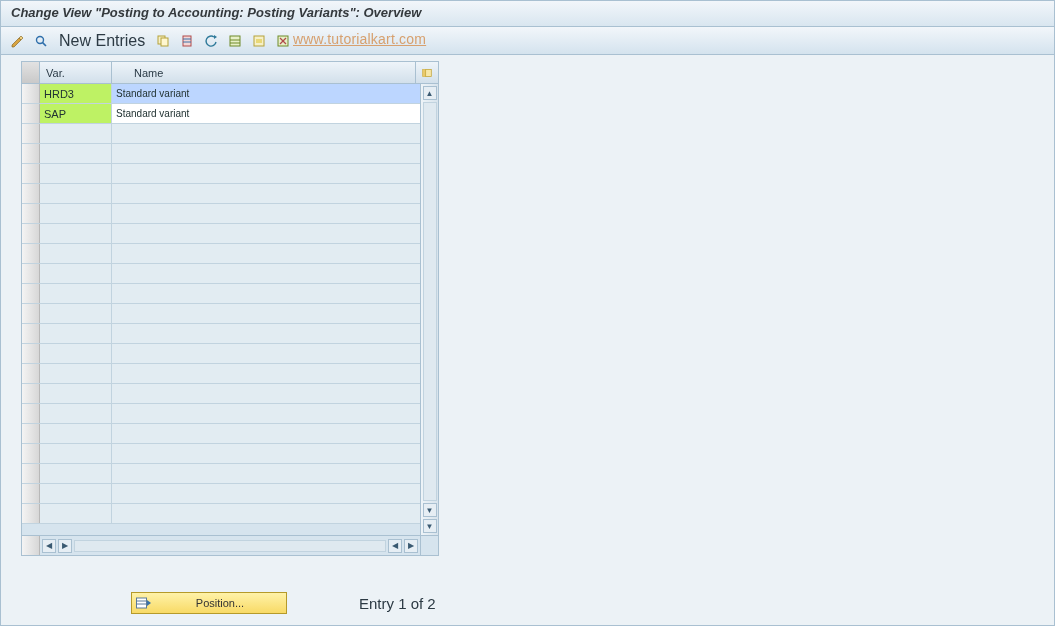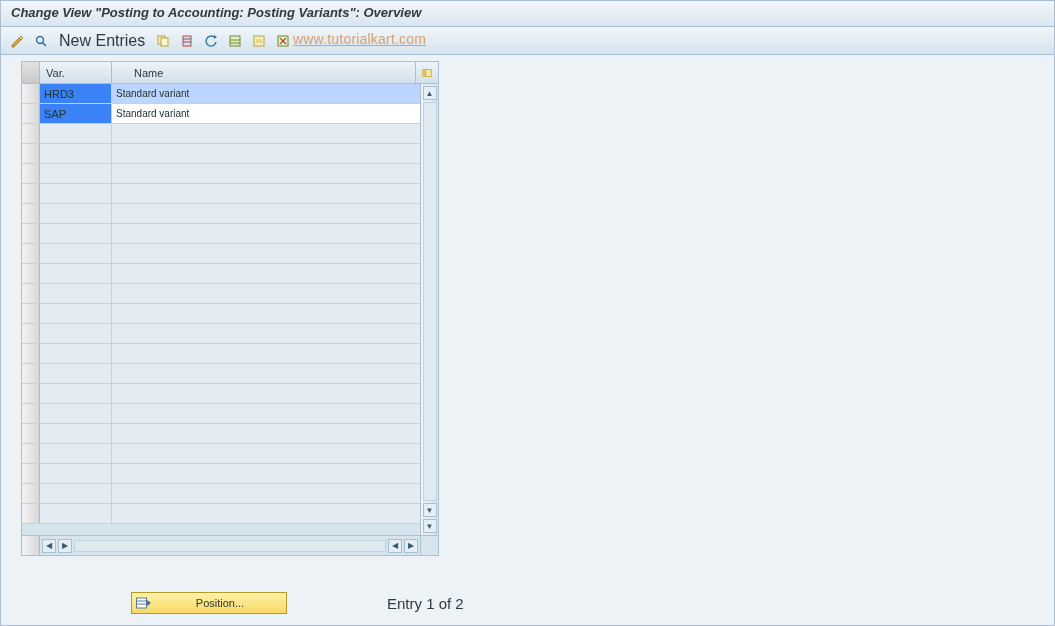--- a/index.html
+++ b/index.html
@@ -105,21 +105,21 @@
   }
   .row .marker {
     width: 18px;
     background: linear-gradient(to right, #f4f4f4, #d7d7d7);
     border-right: 1px solid #b8b8b8;
   }
   .row .c-var {
     width: 72px;
     border-right: 1px solid #c1d3df;
     padding: 2px 4px;
-    background: #3b82f6;
+    background: #bef264;
     color: #233;
     font-size: 11px;
     display:flex; align-items:center;
   }
   .row .c-name {
     flex: 1;
     padding: 2px 4px;
     background: #ffffff;
     color: #233;
     font-size: 10px;
@@ -159,21 +159,21 @@
   }
   .hscroll .track { flex:1; height:12px; background:#dfe9f0; border:1px solid #c1d3df;}
   .grid-footer .corner { width:18px; height:100%; border-left:1px solid #a9c0d1;}
   .bottom-bar {
     position: absolute;
     left: 0; right: 0; bottom: 0;
     height: 40px;
     padding: 8px 10px 12px 130px;
     display: flex;
     align-items: center;
-    gap: 100px;
+    gap: 72px;
   }
   .pos-button {
     background: linear-gradient(to bottom, #fff2a8, #f8da66);
     border: 1px solid #b59a2a;
     height: 22px;
     width: 156px;
     display: flex;
     align-items: center;
     font-size: 11px;
     color: #333;

